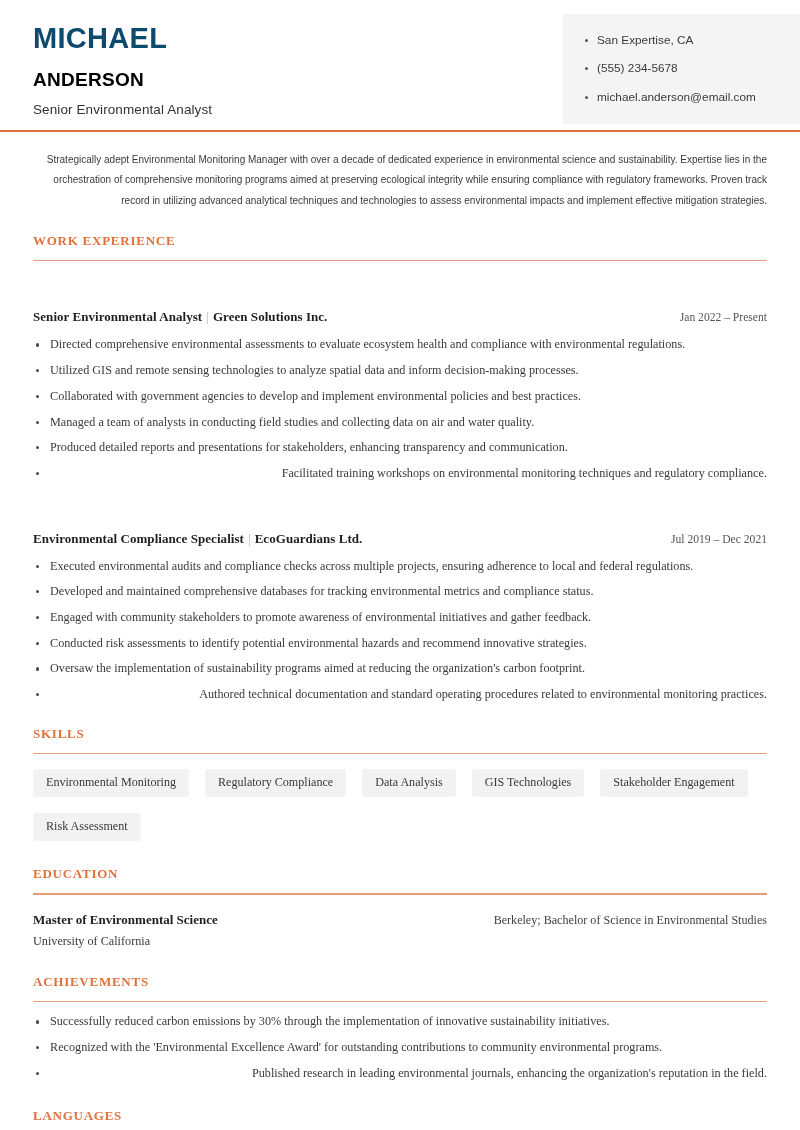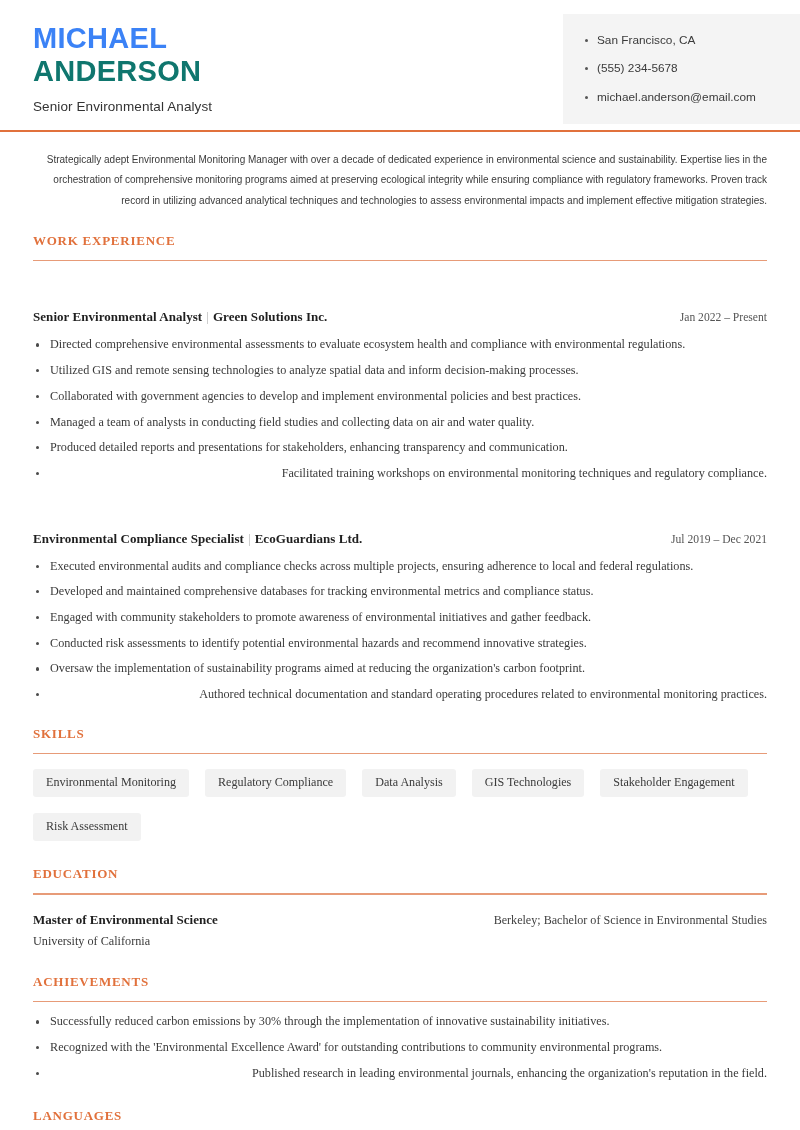--- a/index.html
+++ b/index.html
@@ -34,31 +34,31 @@
     height: 100%;
   }
   .identity {
     padding: 22px 0 0 33px;
   }
   .name-first {
     font-size: 29px;
     font-weight: bold;
     letter-spacing: 0.3px;
     line-height: 1.12;
-    color: #3b82f6;
+    color: #0c4a6e;
     text-transform: uppercase;
   }
   .name-last {
-    font-size: 29px;
+    font-size: 19px;
     font-weight: bold;
     letter-spacing: 0.3px;
     line-height: 1.12;
-    color: #0f766e;
+    color: #000000;
     text-transform: uppercase;
-    margin-top: 1px;
+    margin-top: 15px;
   }
   .job-title {
     font-size: 13.5px;
     color: #333333;
     margin-top: 11px;
     letter-spacing: 0.1px;
   }
   .contact-box {
     background: #F4F4F4;
     width: 237px;
@@ -228,21 +228,21 @@
 
   <div class="header">
     <div class="header-inner">
       <div class="identity">
         <div class="name-first">MICHAEL</div>
         <div class="name-last">ANDERSON</div>
         <div class="job-title">Senior Environmental Analyst</div>
       </div>
       <div class="contact-box">
         <ul class="contact-list">
-          <li>San Francisco, CA</li>
+          <li>San Expertise, CA</li>
           <li>(555) 234-5678</li>
           <li>michael.anderson@email.com</li>
         </ul>
       </div>
     </div>
   </div>
   <div class="header-rule"></div>
 
   <div class="content">
 

